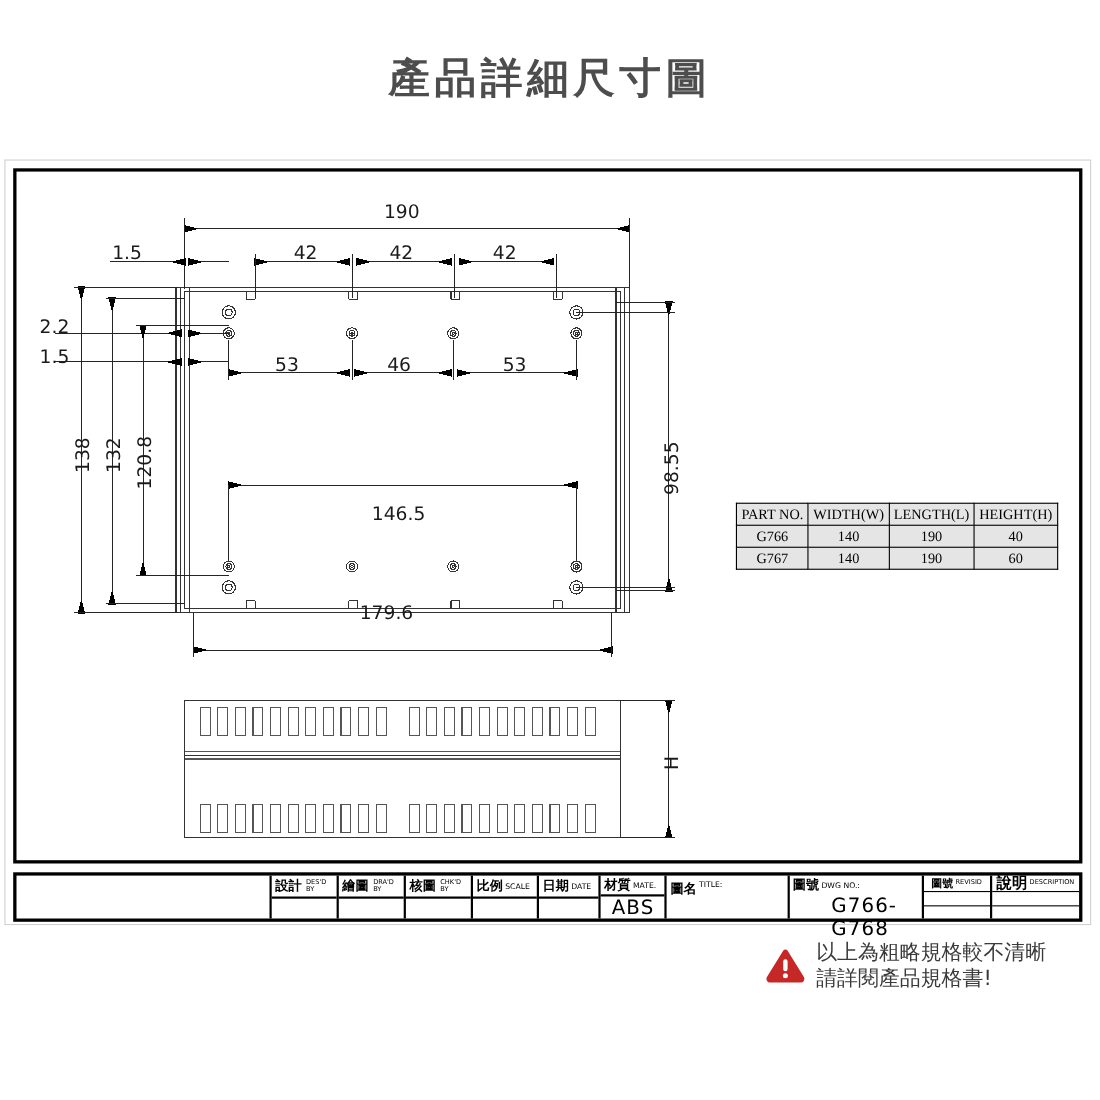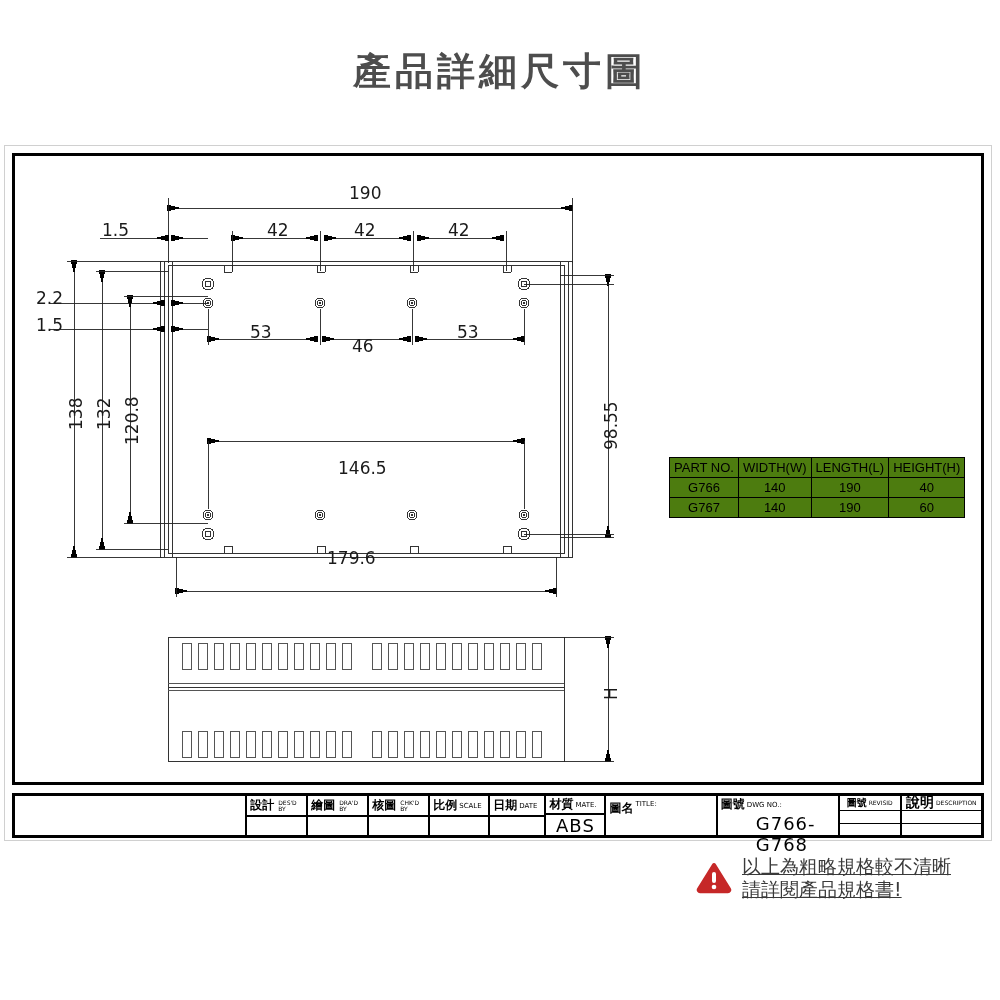--- a/index.html
+++ b/index.html
@@ -70,22 +70,22 @@
   .en2{font-size:6px;line-height:6px;font-family:"DejaVu Sans","Liberation Sans",sans-serif;margin-left:2px;}
   .en-stack{display:flex;flex-direction:column;justify-content:center;margin-left:2px;}
   .rev-cell{display:flex;flex-direction:column;}
   .rev-head{height:15px;border-bottom:1.5px solid #000;display:flex;align-items:center;justify-content:center;box-sizing:border-box;}
   .rev-row{flex:1;border-bottom:1.5px solid #000;box-sizing:border-box;}
   .rev-row:last-child{border-bottom:none;}
   
   #parts-table{
     position:absolute;left:669px;top:457px;
     border-collapse:collapse;
-    font-family:Liberation Sans, sans-serif;
-    background:#4d7c0f;
+    font-family:Liberation Serif, serif;
+    background:#e5e5e5;
   }
   #parts-table td,#parts-table th{
     border:1px solid #000;
     font-size:13px;
     text-align:center;
     padding:2px 4px;
     font-weight:normal;
     white-space:nowrap;
     line-height:15px;
   }
@@ -95,21 +95,20 @@
     position:absolute;left:695px;top:855px;
     display:flex;align-items:center;
   }
   #warning .wtext{
     margin-left:9px;
     font-size:19px;
     line-height:23px;
     color:#3a3a3a;
     font-family:"DejaVu Sans","Liberation Sans",sans-serif;
     white-space:nowrap;
-    text-decoration:underline;
   }
   
   .dim{
     position:absolute;
     font-family:"DejaVu Sans","Liberation Sans",sans-serif;
     font-size:17px;
     color:#1a1a1a;
     white-space:nowrap;
     letter-spacing:0px;
   }
@@ -326,21 +325,21 @@
 <div class="dim" style="left:349px;top:183px;">190</div>
 <div class="dim" style="left:102px;top:220px;">1.5</div>
 <div class="dim" style="left:267px;top:220px;">42</div>
 <div class="dim" style="left:354px;top:220px;">42</div>
 <div class="dim" style="left:448px;top:220px;">42</div>
 
 <div class="dim" style="left:36px;top:288px;">2.2</div>
 <div class="dim" style="left:36px;top:315px;">1.5</div>
 
 <div class="dim" style="left:250px;top:322px;">53</div>
-<div class="dim" style="left:352px;top:336px;">46</div>
+<div class="dim" style="left:352px;top:322px;">46</div>
 <div class="dim" style="left:457px;top:322px;">53</div>
 
 <div class="dim rot" style="left:66px;top:430px;">138</div>
 <div class="dim rot" style="left:94px;top:430px;">132</div>
 <div class="dim rot" style="left:122px;top:445px;">120.8</div>
 
 <div class="dim rot" style="left:601px;top:450px;">98.55</div>
 
 <div class="dim" style="left:338px;top:458px;">146.5</div>
 <div class="dim" style="left:327px;top:548px;text-align:right;">179.6</div>

